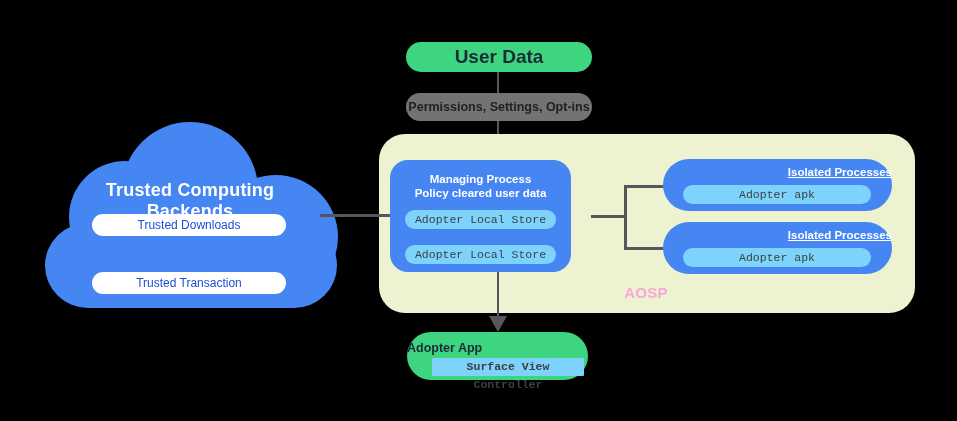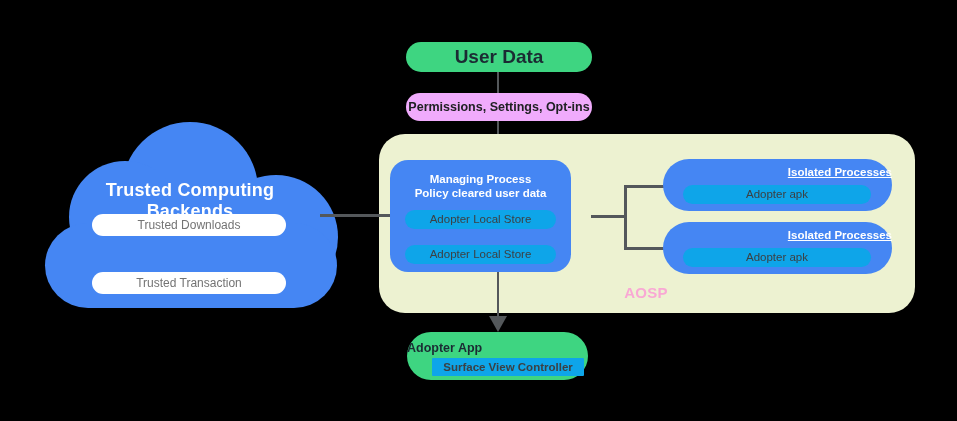--- a/index.html
+++ b/index.html
@@ -8,51 +8,51 @@
     font-family:"Liberation Sans","DejaVu Sans",sans-serif;overflow:hidden;
   }
   .abs{position:absolute;}
   
   .cloud-title{
     left:64px;top:180px;width:252px;text-align:center;
     color:#ffffff;font-weight:bold;font-size:18px;letter-spacing:.2px;
   }
   .cloud-pill{
     left:92px;width:194px;height:22px;border-radius:11px;background:#ffffff;
-    color:#737373;font-size:12px;line-height:22px;text-align:center;
+    color:#1d4ed8;font-size:12px;line-height:22px;text-align:center;
   }
   
   .pill-green{
     background:#3ed581;border-radius:15px;text-align:center;
     color:#1b2b33;font-weight:bold;
   }
   .pill-blue-light{
-    background:#f0abfc;border-radius:14px;text-align:center;
+    background:#737373;border-radius:14px;text-align:center;
     color:#202124;font-weight:bold;
   }
   
   .aosp{
     left:379px;top:134px;width:536px;height:179px;border-radius:26px;
     background:#edf2d1;
   }
   .aosp-label{
     left:596px;top:284px;width:100px;text-align:center;
     color:#f9a8d4;font-weight:bold;font-size:15px;letter-spacing:.3px;
   }
   .blue-box{background:#4586f3;}
   .managing{
     left:390px;top:160px;width:181px;height:112px;border-radius:18px;
   }
   .managing-title{
     left:0;top:12px;width:100%;text-align:center;color:#ffffff;
     font-weight:bold;font-size:11.5px;line-height:14px;
   }
   .white-pill{
-    background:#0ea5e9;border-radius:10px;color:#3c4043;font-size:11.5px;
-    text-align:center;line-height:19px;height:19px;
+    background:#7dd3fc;border-radius:10px;color:#3c4043;font-size:11.5px;
+    text-align:center;line-height:19px;height:19px;font-family:Liberation Mono, monospace;
   }
   .managing .white-pill{left:15px;width:151px;}
   .isolated{
     left:663px;width:229px;height:52px;border-radius:26px;
   }
   .isolated-title{
     left:0;top:7px;width:100%;text-align:right;color:#ffffff;
     font-weight:bold;font-size:11.5px;text-decoration:underline;
   }
   .isolated .white-pill{left:20px;top:26px;width:188px;}

